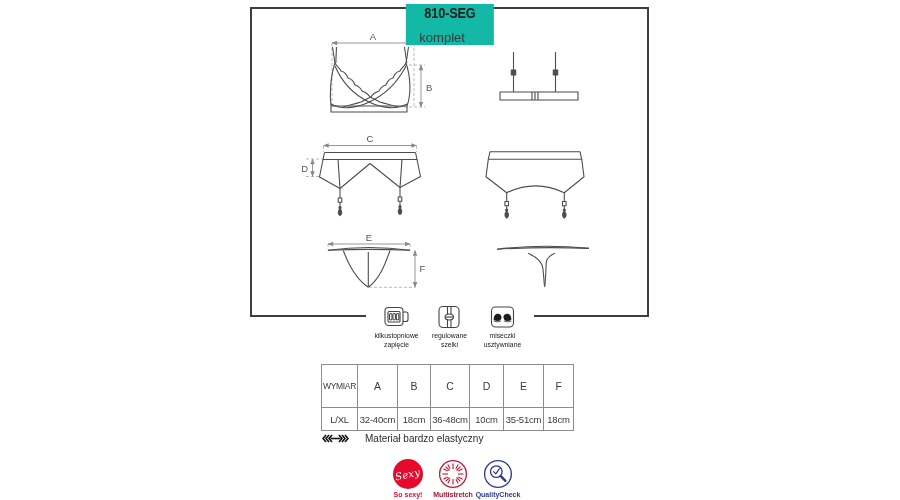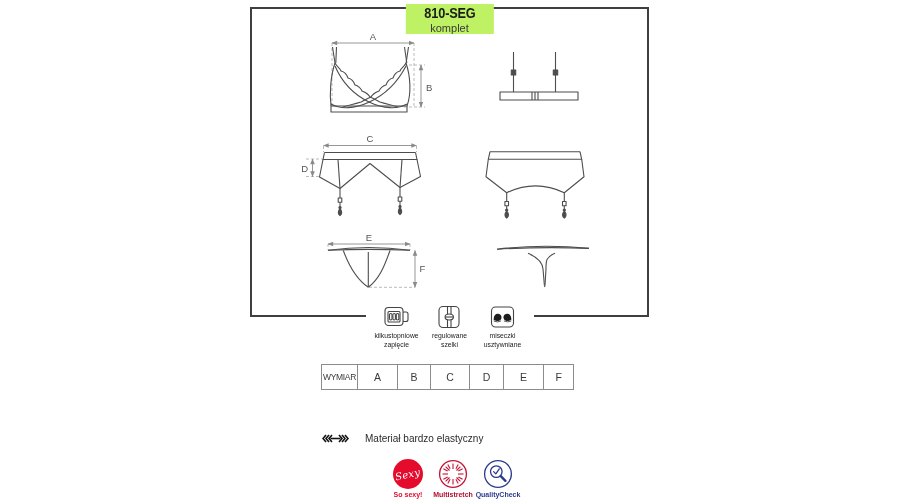--- a/index.html
+++ b/index.html
@@ -10,43 +10,43 @@
   }
   
   .frame {
     position:absolute; left:250px; top:7px; width:399px; height:310px;
     border:2px solid #3f3f3f;
   }
   .drawings { position:absolute; left:-2px; top:-1px; overflow:visible; }
 
   .title-block {
     position:absolute; left:50%; top:-5px; transform:translateX(-50%);
-    background:#bef264; padding:0 14px; text-align:center; white-space:nowrap;
+    background:#14b8a6; padding:0 14px; text-align:left; white-space:nowrap;
   }
   .model {
     font-size:15px; font-weight:700; color:#1c1c1c; letter-spacing:-0.2px;
     transform:scaleX(0.85); transform-origin:center;
   }
-  .subtitle { font-size:11px; color:#3a3a3a; margin-top:1px; }
+  .subtitle { font-size:13px; color:#3a3a3a; margin-top:9px; }
 
   .features-block {
     position:absolute; left:50%; top:295px; transform:translateX(-50%);
     background:#fff; padding:0 8px; display:flex; gap:7px;
   }
   .feature { width:46px; text-align:center; }
   .feature svg { display:block; margin:0 auto; }
   .feature .lbl { font-size:6.8px; line-height:1.3; color:#222; margin-top:2px; }
 
   
   .size-table { position:absolute; left:321px; top:364px; border-collapse:collapse; table-layout:fixed; }
   .size-table td {
     border:1px solid #8c8c8c; text-align:center; vertical-align:middle;
     font-size:9.5px; letter-spacing:-0.2px; color:#3a3a3a; padding:0; overflow:hidden;
   }
-  .size-table tr.hdr td { font-size:10.5px; height:25px; }
+  .size-table tr.hdr td { font-size:10.5px; height:43px; }
   .size-table tr.hdr td.wym { font-size:8.5px; letter-spacing:-0.3px; }
   .size-table tr.val td { height:23px; }
   .size-table td.size-col { font-size:9.5px; }
 
   
   .material {
     position:absolute; left:322px; top:433px; display:flex; align-items:center; gap:16px;
     font-size:10px; color:#2b2b2b;
   }
 
@@ -251,20 +251,29 @@
     <tbody>
         <tr class="hdr">
       <td class="wym">WYMIAR</td>
       <td>A</td>
       <td>B</td>
       <td>C</td>
       <td>D</td>
       <td>E</td>
       <td>F</td>
     </tr>
+    <tr class="val">
+      <td class="size-col">L/XL</td>
+      <td>32-40cm</td>
+      <td>18cm</td>
+      <td>36-48cm</td>
+      <td>10cm</td>
+      <td>35-51cm</td>
+      <td>18cm</td>
+    </tr>
   </tbody>
     </table>
 
   <div class="material">
     <svg width="27" height="9" viewBox="0 0 27 9" stroke="#151515" stroke-width="1.6" fill="none" stroke-linejoin="miter">
       <path d="M4,0.9 L1,4.5 L4,8.1"></path>
       <path d="M7,0.9 L4,4.5 L7,8.1"></path>
       <path d="M10,0.9 L7,4.5 L10,8.1"></path>
       <line x1="8.5" y1="4.5" x2="18.5" y2="4.5"></line>
       <path d="M23,0.9 L26,4.5 L23,8.1"></path>

